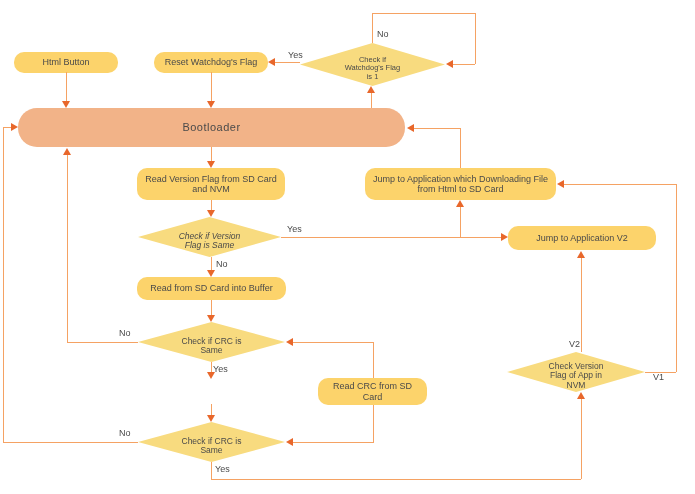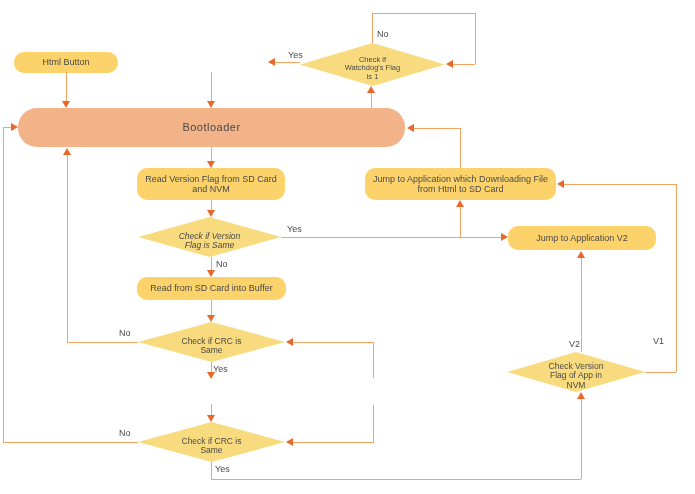--- a/index.html
+++ b/index.html
@@ -42,20 +42,21 @@
   .arr-right{border-top:4px solid transparent;border-bottom:4px solid transparent;border-left:7px solid var(--arrow);}
   .elabel{position:absolute;font-size:9px;line-height:10px;color:var(--text);}
 </style>
 </head>
 <body>
 
 <div class="canvas">
 
   <div class="node process" style="left:14px;top:52px;width:104px;height:21px;">Html Button</div>
 
+  <div class="node process" style="left:154px;top:52px;width:114px;height:21px;">Reset Watchdog's Flag</div>
 
   <div class="node diamond small" style="left:300px;top:43px;width:145px;height:43px;">
     <span style="width:56px;">Check if Watchdog's Flag is 1</span>
   </div>
 
   <div class="node bootloader" style="left:18px;top:108px;width:387px;height:39px;">Bootloader</div>
 
   <div class="node process" style="left:137px;top:168px;width:148px;height:32px;">Read Version Flag from SD Card and NVM</div>
 
   <div class="node process" style="left:365px;top:168px;width:191px;height:32px;">Jump to Application which Downloading File from Html to SD Card</div>
@@ -66,39 +67,42 @@
 
   <div class="node process" style="left:508px;top:226px;width:148px;height:24px;">Jump to Application V2</div>
 
   <div class="node process" style="left:137px;top:277px;width:149px;height:23px;">Read from SD Card into Buffer</div>
 
   <div class="node diamond" style="left:138px;top:322px;width:147px;height:40px;">
     <span style="width:80px;">Check if CRC is Same</span>
   </div>
 
 
+  <div class="node process" style="left:318px;top:378px;width:109px;height:27px;">
+    <span style="width:90px;">Read CRC from SD Card</span>
+  </div>
 
   <div class="node diamond" style="left:138px;top:422px;width:147px;height:40px;">
     <span style="width:80px;">Check if CRC is Same</span>
   </div>
 
   <div class="node diamond" style="left:507px;top:352px;width:138px;height:40px;">
     <span style="width:66px;">Check Version Flag of App in NVM</span>
   </div>
 
   <span class="elabel" style="left:377px;top:29px;">No</span>
   <span class="elabel" style="left:288px;top:50px;">Yes</span>
   <span class="elabel" style="left:287px;top:224px;">Yes</span>
   <span class="elabel" style="left:216px;top:259px;">No</span>
   <span class="elabel" style="left:119px;top:328px;">No</span>
   <span class="elabel" style="left:213px;top:364px;">Yes</span>
   <span class="elabel" style="left:119px;top:428px;">No</span>
   <span class="elabel" style="left:215px;top:464px;">Yes</span>
   <span class="elabel" style="left:569px;top:339px;">V2</span>
-  <span class="elabel" style="left:653px;top:336px;">V1</span>
+  <span class="elabel" style="left:653px;top:372px;">V1</span>
 
   <div>
     <div class="vl" style="left:66px;top:72px;height:29px;"></div>
     <div class="arr arr-down" style="left:62px;top:101px;"></div>
   </div>
 
   <div>
     <div class="vl" style="left:211px;top:72px;height:29px;"></div>
     <div class="arr arr-down" style="left:207px;top:101px;"></div>
   </div>

